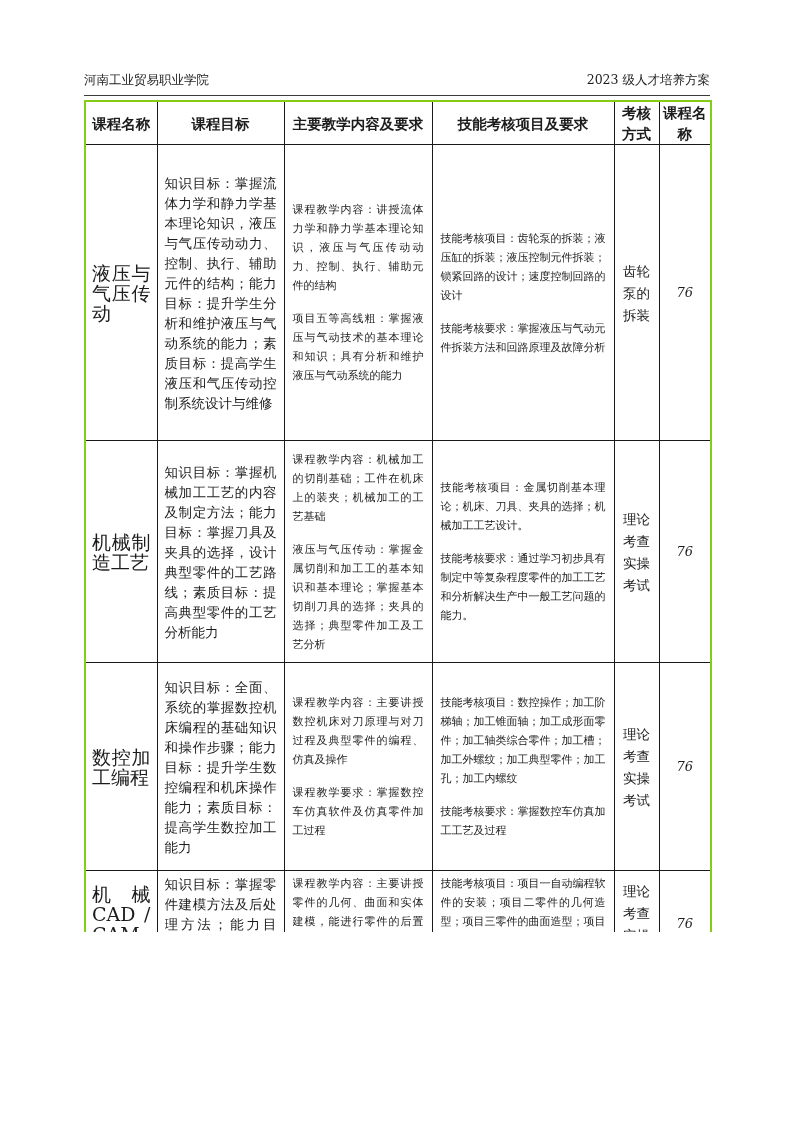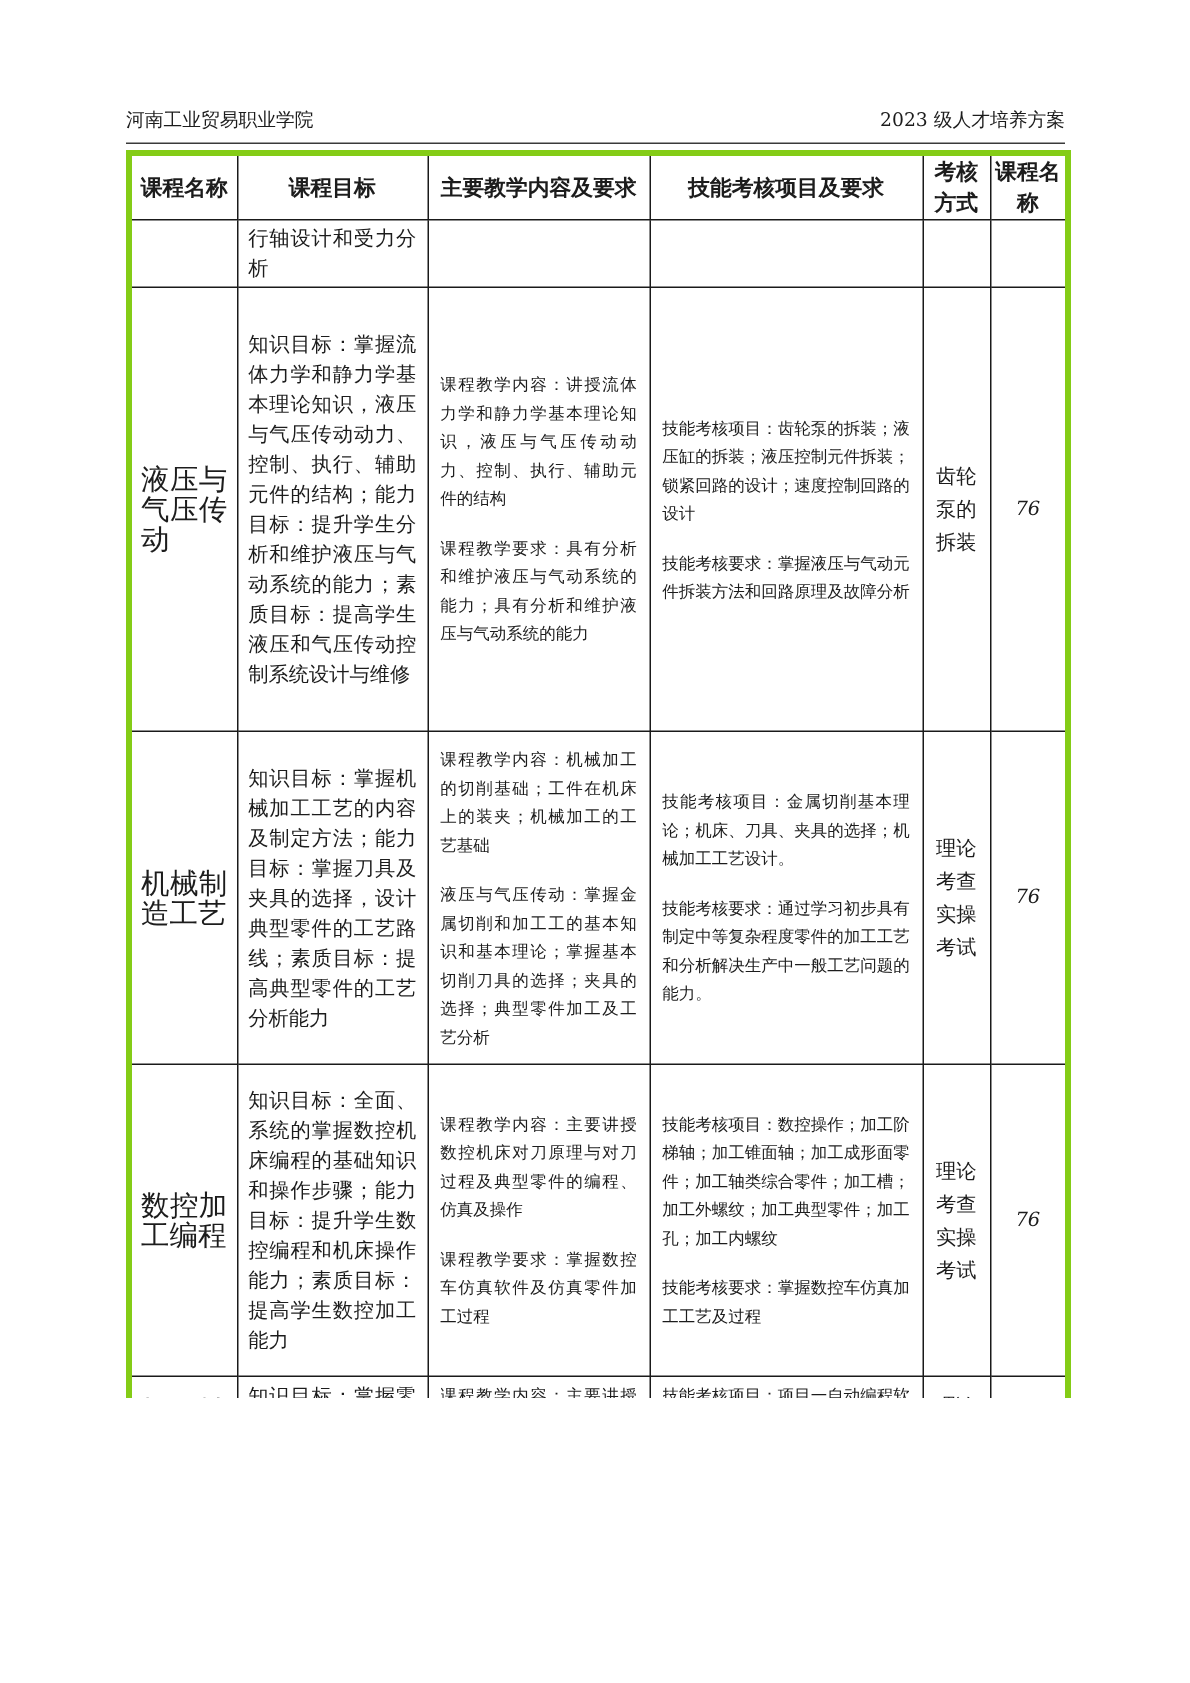--- a/index.html
+++ b/index.html
@@ -9,21 +9,21 @@
   }
   .page{position:absolute;left:0;top:0;width:793px;height:932px;overflow:hidden;}
   .doc-header{
     position:absolute;left:84px;top:72px;width:626px;
     display:flex;justify-content:space-between;align-items:flex-end;
     font-size:12.5px;padding-bottom:6px;border-bottom:1px solid #3a3a3a;
   }
   table.course-table{
     position:absolute;left:84px;top:100px;width:626px;
     border-collapse:collapse;table-layout:fixed;
-    border:4px solid #84cc16;
+    border:2px solid #84cc16;
   }
   .course-table th,.course-table td{
     border:1px solid #1a1a1a;vertical-align:middle;overflow:hidden;
     word-break:break-all;
   }
   .course-table th{
     font-weight:bold;font-size:14.5px;text-align:center;line-height:1.45;
     height:42px;padding:0 2px;
   }
   td.c-course{
@@ -78,35 +78,27 @@
       <tr>
         <th>课程名称</th>
         <th>课程目标</th>
         <th>主要教学内容及要求</th>
         <th>技能考核项目及要求</th>
         <th>考核方式</th>
         <th>课程名称</th>
       </tr>
     </thead>
     <tbody>
-      <tr class="r0">
-        <td class="c-course"></td>
-        <td class="c-goal">行轴设计和受力分析</td>
-        <td class="c-content"></td>
-        <td class="c-exam"></td>
-        <td class="c-method"></td>
-        <td class="c-hours"></td>
-      </tr>
 
       <tr class="r1">
         <td class="c-course">液压与气压传动</td>
         <td class="c-goal">知识目标：掌握流体力学和静力学基本理论知识，液压与气压传动动力、控制、执行、辅助元件的结构；能力目标：提升学生分析和维护液压与气动系统的能力；素质目标：提高学生液压和气压传动控制系统设计与维修</td>
         <td class="c-content">
           <p>课程教学内容：讲授流体力学和静力学基本理论知识，液压与气压传动动力、控制、执行、辅助元件的结构</p>
-          <p>课程教学要求：具有分析和维护液压与气动系统的能力；具有分析和维护液压与气动系统的能力</p>
+          <p>项目五等高线粗：掌握液压与气动技术的基本理论和知识；具有分析和维护液压与气动系统的能力</p>
         </td>
         <td class="c-exam">
           <p>技能考核项目：齿轮泵的拆装；液压缸的拆装；液压控制元件拆装；锁紧回路的设计；速度控制回路的设计</p>
           <p>技能考核要求：掌握液压与气动元件拆装方法和回路原理及故障分析</p>
         </td>
         <td class="c-method">齿轮泵的拆装</td>
         <td class="c-hours">76</td>
       </tr>
 
       <tr class="r2">

